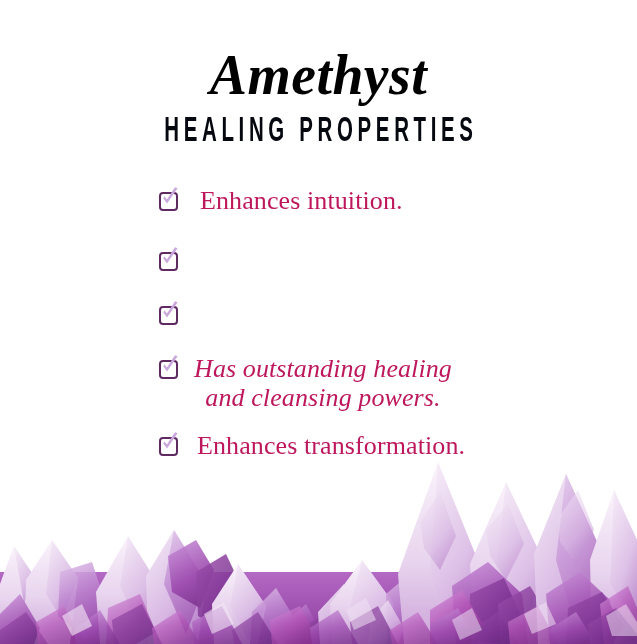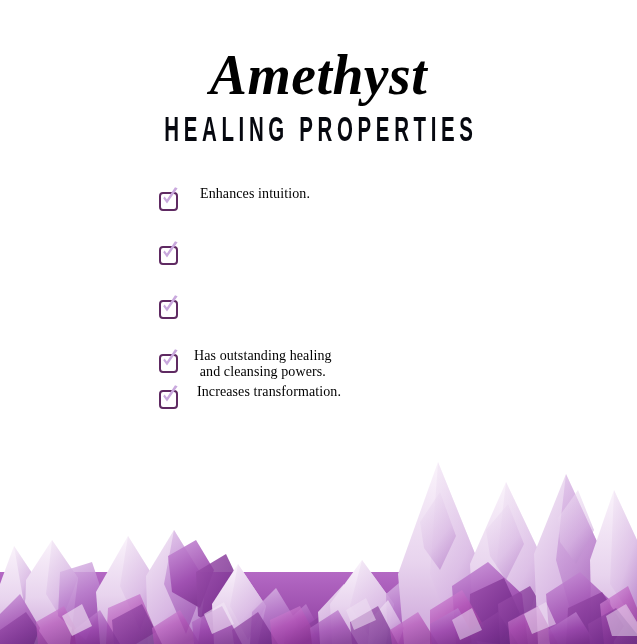--- a/index.html
+++ b/index.html
@@ -69,21 +69,21 @@
     left: 158px;
     width: 420px;
   }
 
   .list-item {
     position: relative;
     display: flex;
     align-items: flex-start;
     margin-bottom: 30px;
   }
-  .list-item.tight { margin-bottom: 4px; }
+  .list-item.tight { margin-bottom: 18px; font-style: italic; }
 
   .checkbox {
     position: relative;
     flex: 0 0 auto;
     width: 20px;
     height: 20px;
     margin-top: 4px;
     margin-right: 6px;
   }
 
@@ -103,23 +103,23 @@
     position: absolute;
     left: 3px;
     top: -3px;
     width: 19px;
     height: 22px;
     overflow: visible;
   }
 
   .item-text {
     font-family: "Liberation Serif", serif;
-    font-size: 14px;
+    font-size: 26px;
     line-height: 1.14;
-    color: #000000;
+    color: #be185d;
     letter-spacing: 0.1px;
     padding-left: 16px;
     white-space: pre-line;
   }
 
   .item-text.indent-1 { padding-left: 20px; }
   .item-text.indent-2 { padding-left: 13px; }
   .item-text.two-line {
     text-align: center;
     padding-left: 10px;
@@ -191,21 +191,21 @@
 and cleansing powers.</span>
     </div>
 
     <div class="list-item">
       <span class="checkbox">
         <span class="box"></span>
         <svg class="tick" viewBox="0 0 19 22">
           <path d="M2.2 11.2 L6.0 16.4 L16.6 1.2 L14.0 0.2 L5.9 12.4 L3.6 9.6 Z" fill="#c9a8dd"></path>
         </svg>
       </span>
-      <span class="item-text indent-2">Increases transformation.</span>
+      <span class="item-text indent-2">Enhances transformation.</span>
     </div>
 
   </div>
 
   <div class="crystals">
     <svg viewBox="0 0 637 200" preserveAspectRatio="none">
       <defs>
         <linearGradient id="gPale" x1="0" y1="0" x2="0" y2="1">
           <stop offset="0%" stop-color="#faf3fb"></stop>
           <stop offset="55%" stop-color="#e8d4ee"></stop>

